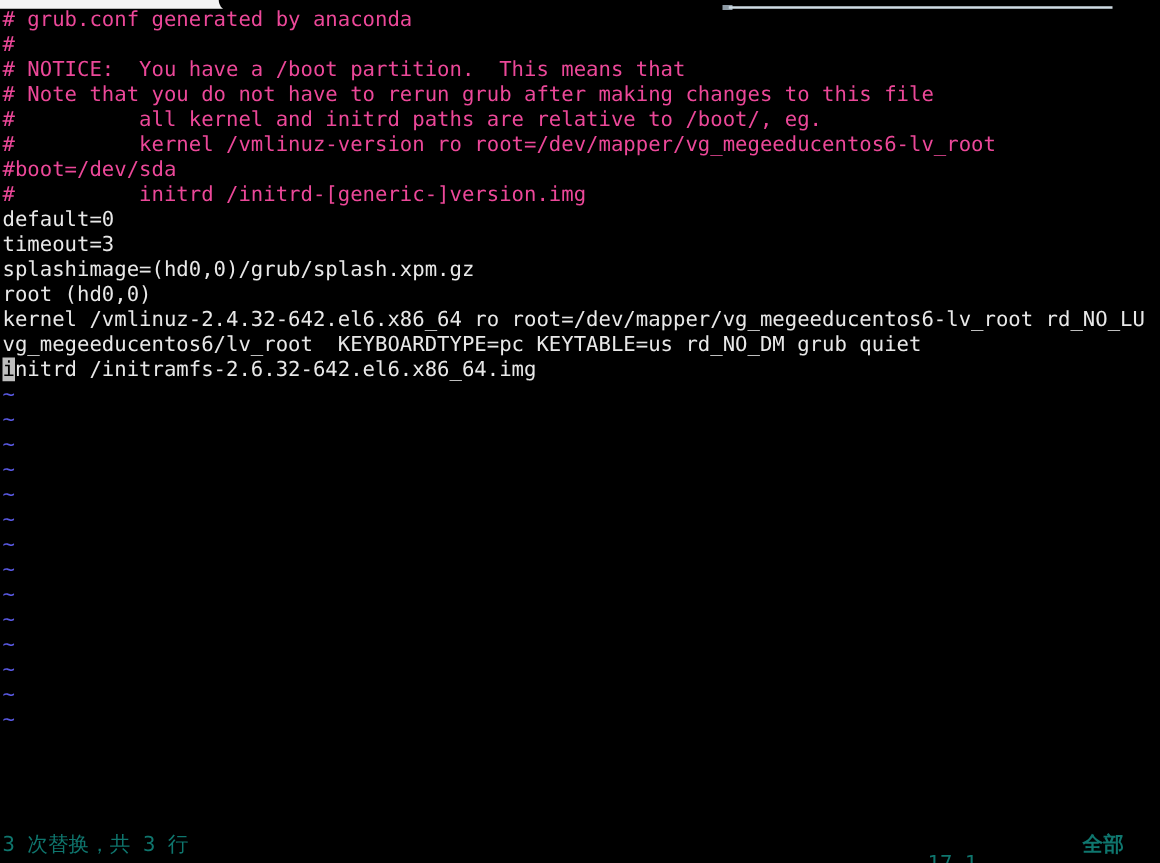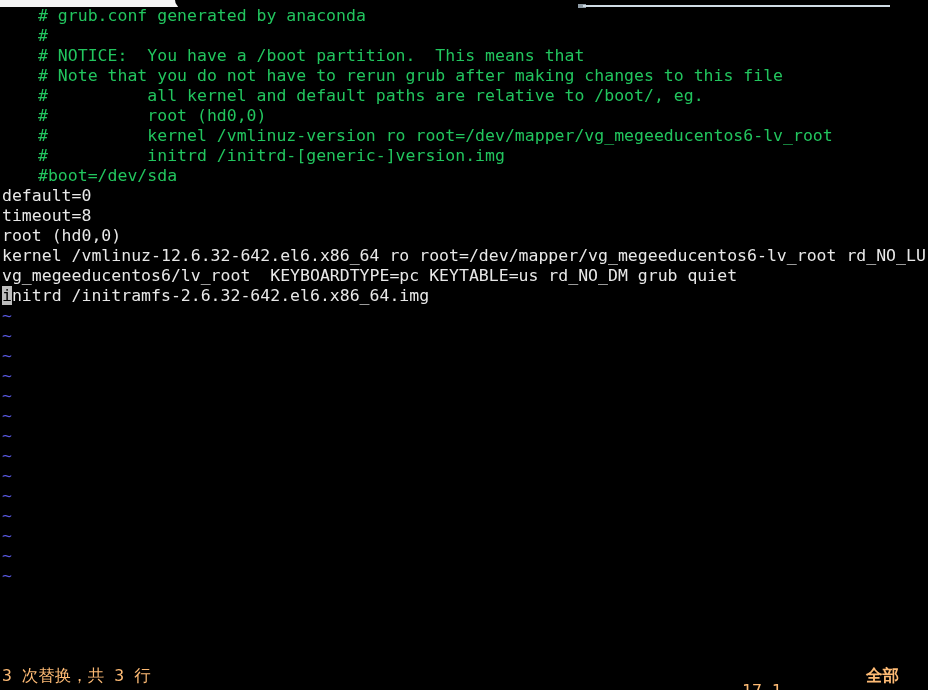--- a/index.html
+++ b/index.html
@@ -56,40 +56,40 @@
     height: 658px;
   }
   .row {
     height: 20px;
     line-height: 20px;
     font-size: 16.5px;
     white-space: pre;
     letter-spacing: 0px;
     padding-left: 2px;
   }
-  .comment { color: #22c55e; margin-left: 36px; }
+  .comment { color: #ec4899; }
   .plain   { color: #e8e8e8; }
   .tilde   { color: #5858e0; }
 
   
   .cursorcell {
     background: #bdbdbd;
     color: #000000;
   }
 
   
   #statusline {
     position: absolute;
     left: 0;
     top: 663px;
     width: 928px;
     height: 25px;
     font-size: 16.5px;
     line-height: 25px;
-    color: #fdba74;
+    color: #0f766e;
     white-space: pre;
   }
   #status-msg {
     position: absolute;
     left: 2px; top: 0;
   }
   #status-pos {
     position: absolute;
     left: 742px; top: 15px;
   }
@@ -107,30 +107,30 @@
   <div id="chrome-right-line-cap"></div>
   <div id="chrome-right-line"></div>
 </div>
 
 <div id="terminal">
 
   <div class="row comment"># grub.conf generated by anaconda</div>
   <div class="row comment">#</div>
   <div class="row comment"># NOTICE:  You have a /boot partition.  This means that</div>
   <div class="row comment"># Note that you do not have to rerun grub after making changes to this file</div>
-  <div class="row comment">#          all kernel and default paths are relative to /boot/, eg.</div>
-  <div class="row comment">#          root (hd0,0)</div>
+  <div class="row comment">#          all kernel and initrd paths are relative to /boot/, eg.</div>
   <div class="row comment">#          kernel /vmlinuz-version ro root=/dev/mapper/vg_megeeducentos6-lv_root</div>
+  <div class="row comment">#boot=/dev/sda</div>
   <div class="row comment">#          initrd /initrd-[generic-]version.img</div>
-  <div class="row comment">#boot=/dev/sda</div>
 
   <div class="row plain">default=0</div>
-  <div class="row plain">timeout=8</div>
+  <div class="row plain">timeout=3</div>
+  <div class="row plain">splashimage=(hd0,0)/grub/splash.xpm.gz</div>
   <div class="row plain">root (hd0,0)</div>
-  <div class="row plain">kernel /vmlinuz-12.6.32-642.el6.x86_64 ro root=/dev/mapper/vg_megeeducentos6-lv_root rd_NO_LU</div>
+  <div class="row plain">kernel /vmlinuz-2.4.32-642.el6.x86_64 ro root=/dev/mapper/vg_megeeducentos6-lv_root rd_NO_LU</div>
   <div class="row plain">vg_megeeducentos6/lv_root  KEYBOARDTYPE=pc KEYTABLE=us rd_NO_DM grub quiet</div>
 
   <div class="row plain"><span class="cursorcell">i</span><span>nitrd /initramfs-2.6.32-642.el6.x86_64.img</span></div>
 
   <div id="tilde-block">
       <div class="row tilde">~</div>
       <div class="row tilde">~</div>
       <div class="row tilde">~</div>
       <div class="row tilde">~</div>
       <div class="row tilde">~</div>

